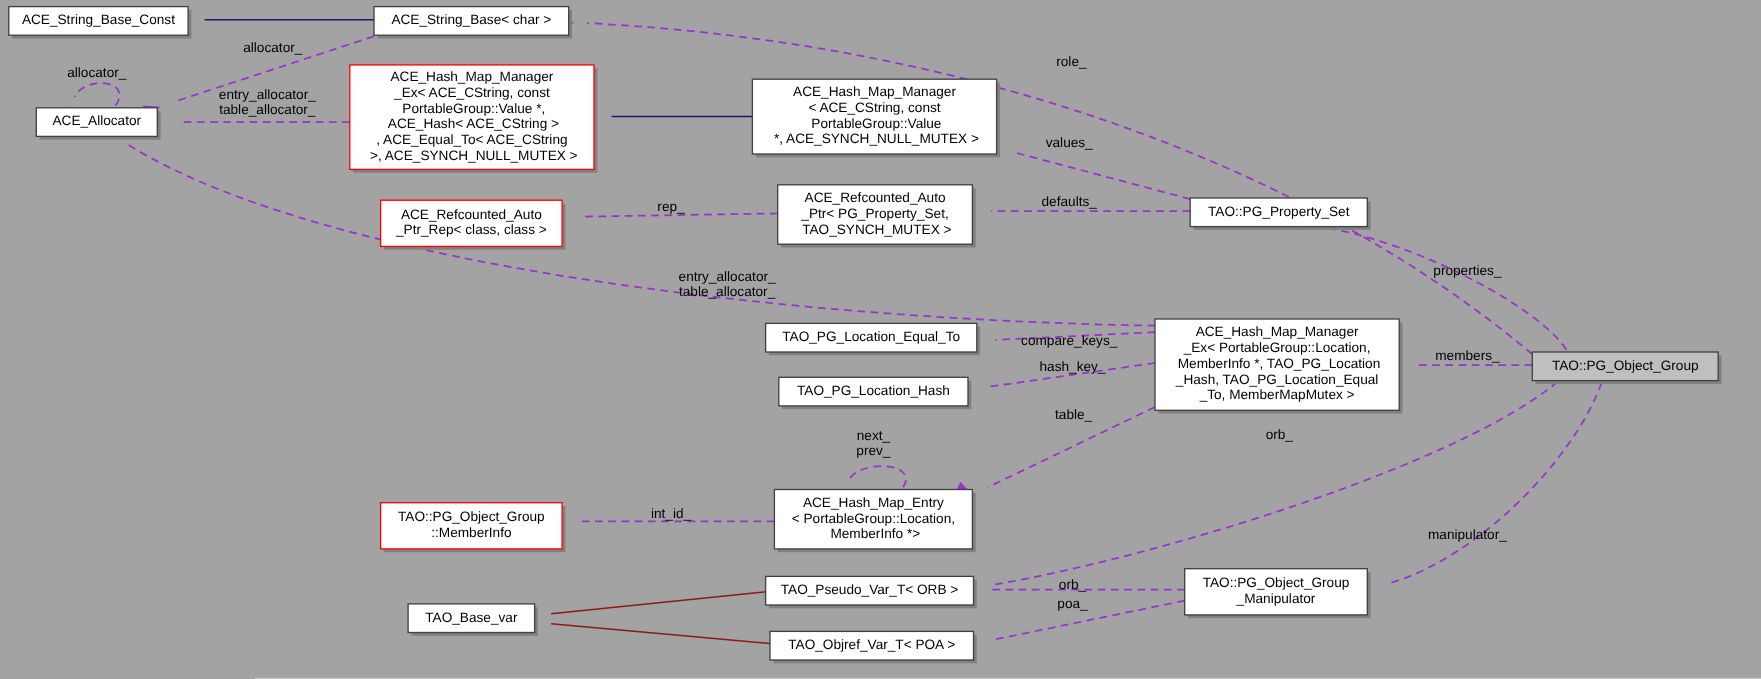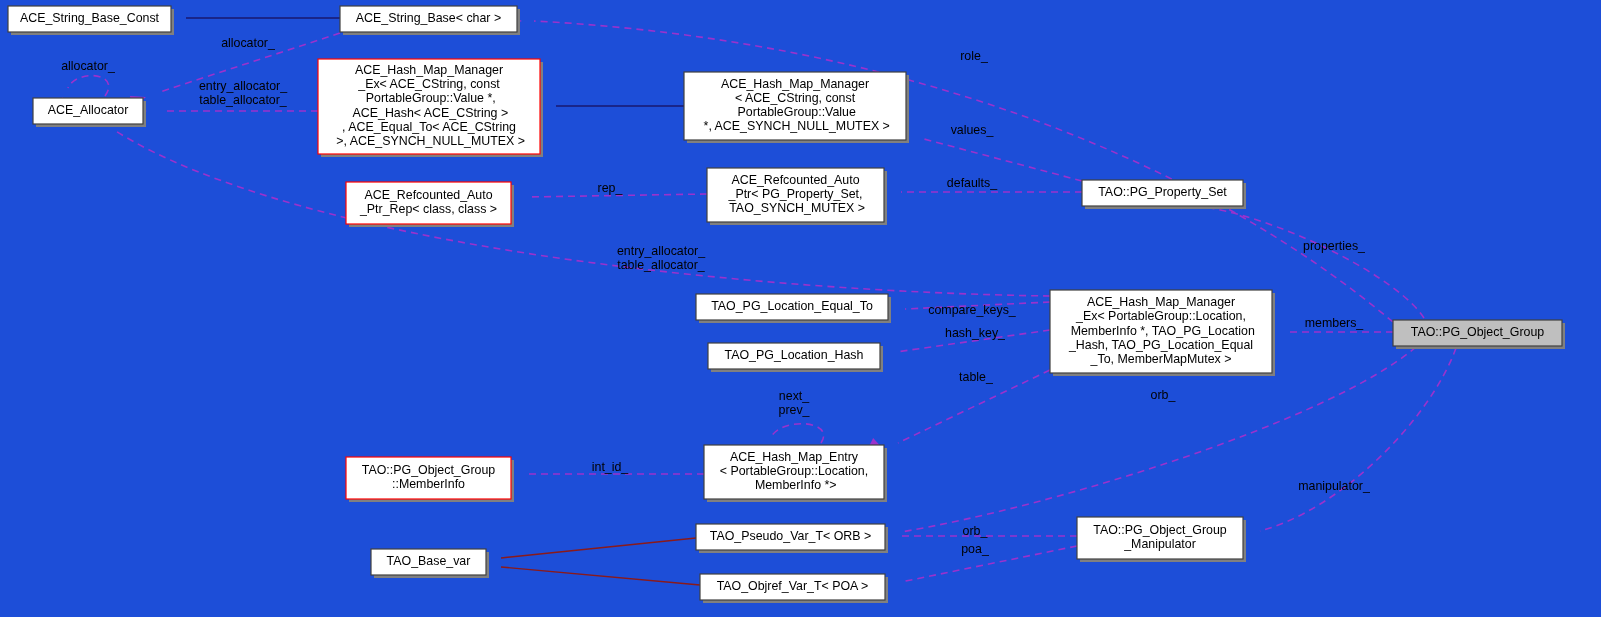--- a/index.html
+++ b/index.html
@@ -8,21 +8,21 @@
     background: #ffffff;
   }
   body {
     font-family: "Liberation Sans", sans-serif;
   }
   #diagram-root {
     position: relative;
     width: 1601px;
     height: 617px;
     overflow: hidden;
-    background: #1d4ed8;
+    background: #a3a3a3;
   }
   svg#graph {
     position: absolute;
     left: 0;
     top: 0;
     width: 1601px;
     height: 617px;
     display: block;
   }
   .node-rect {

